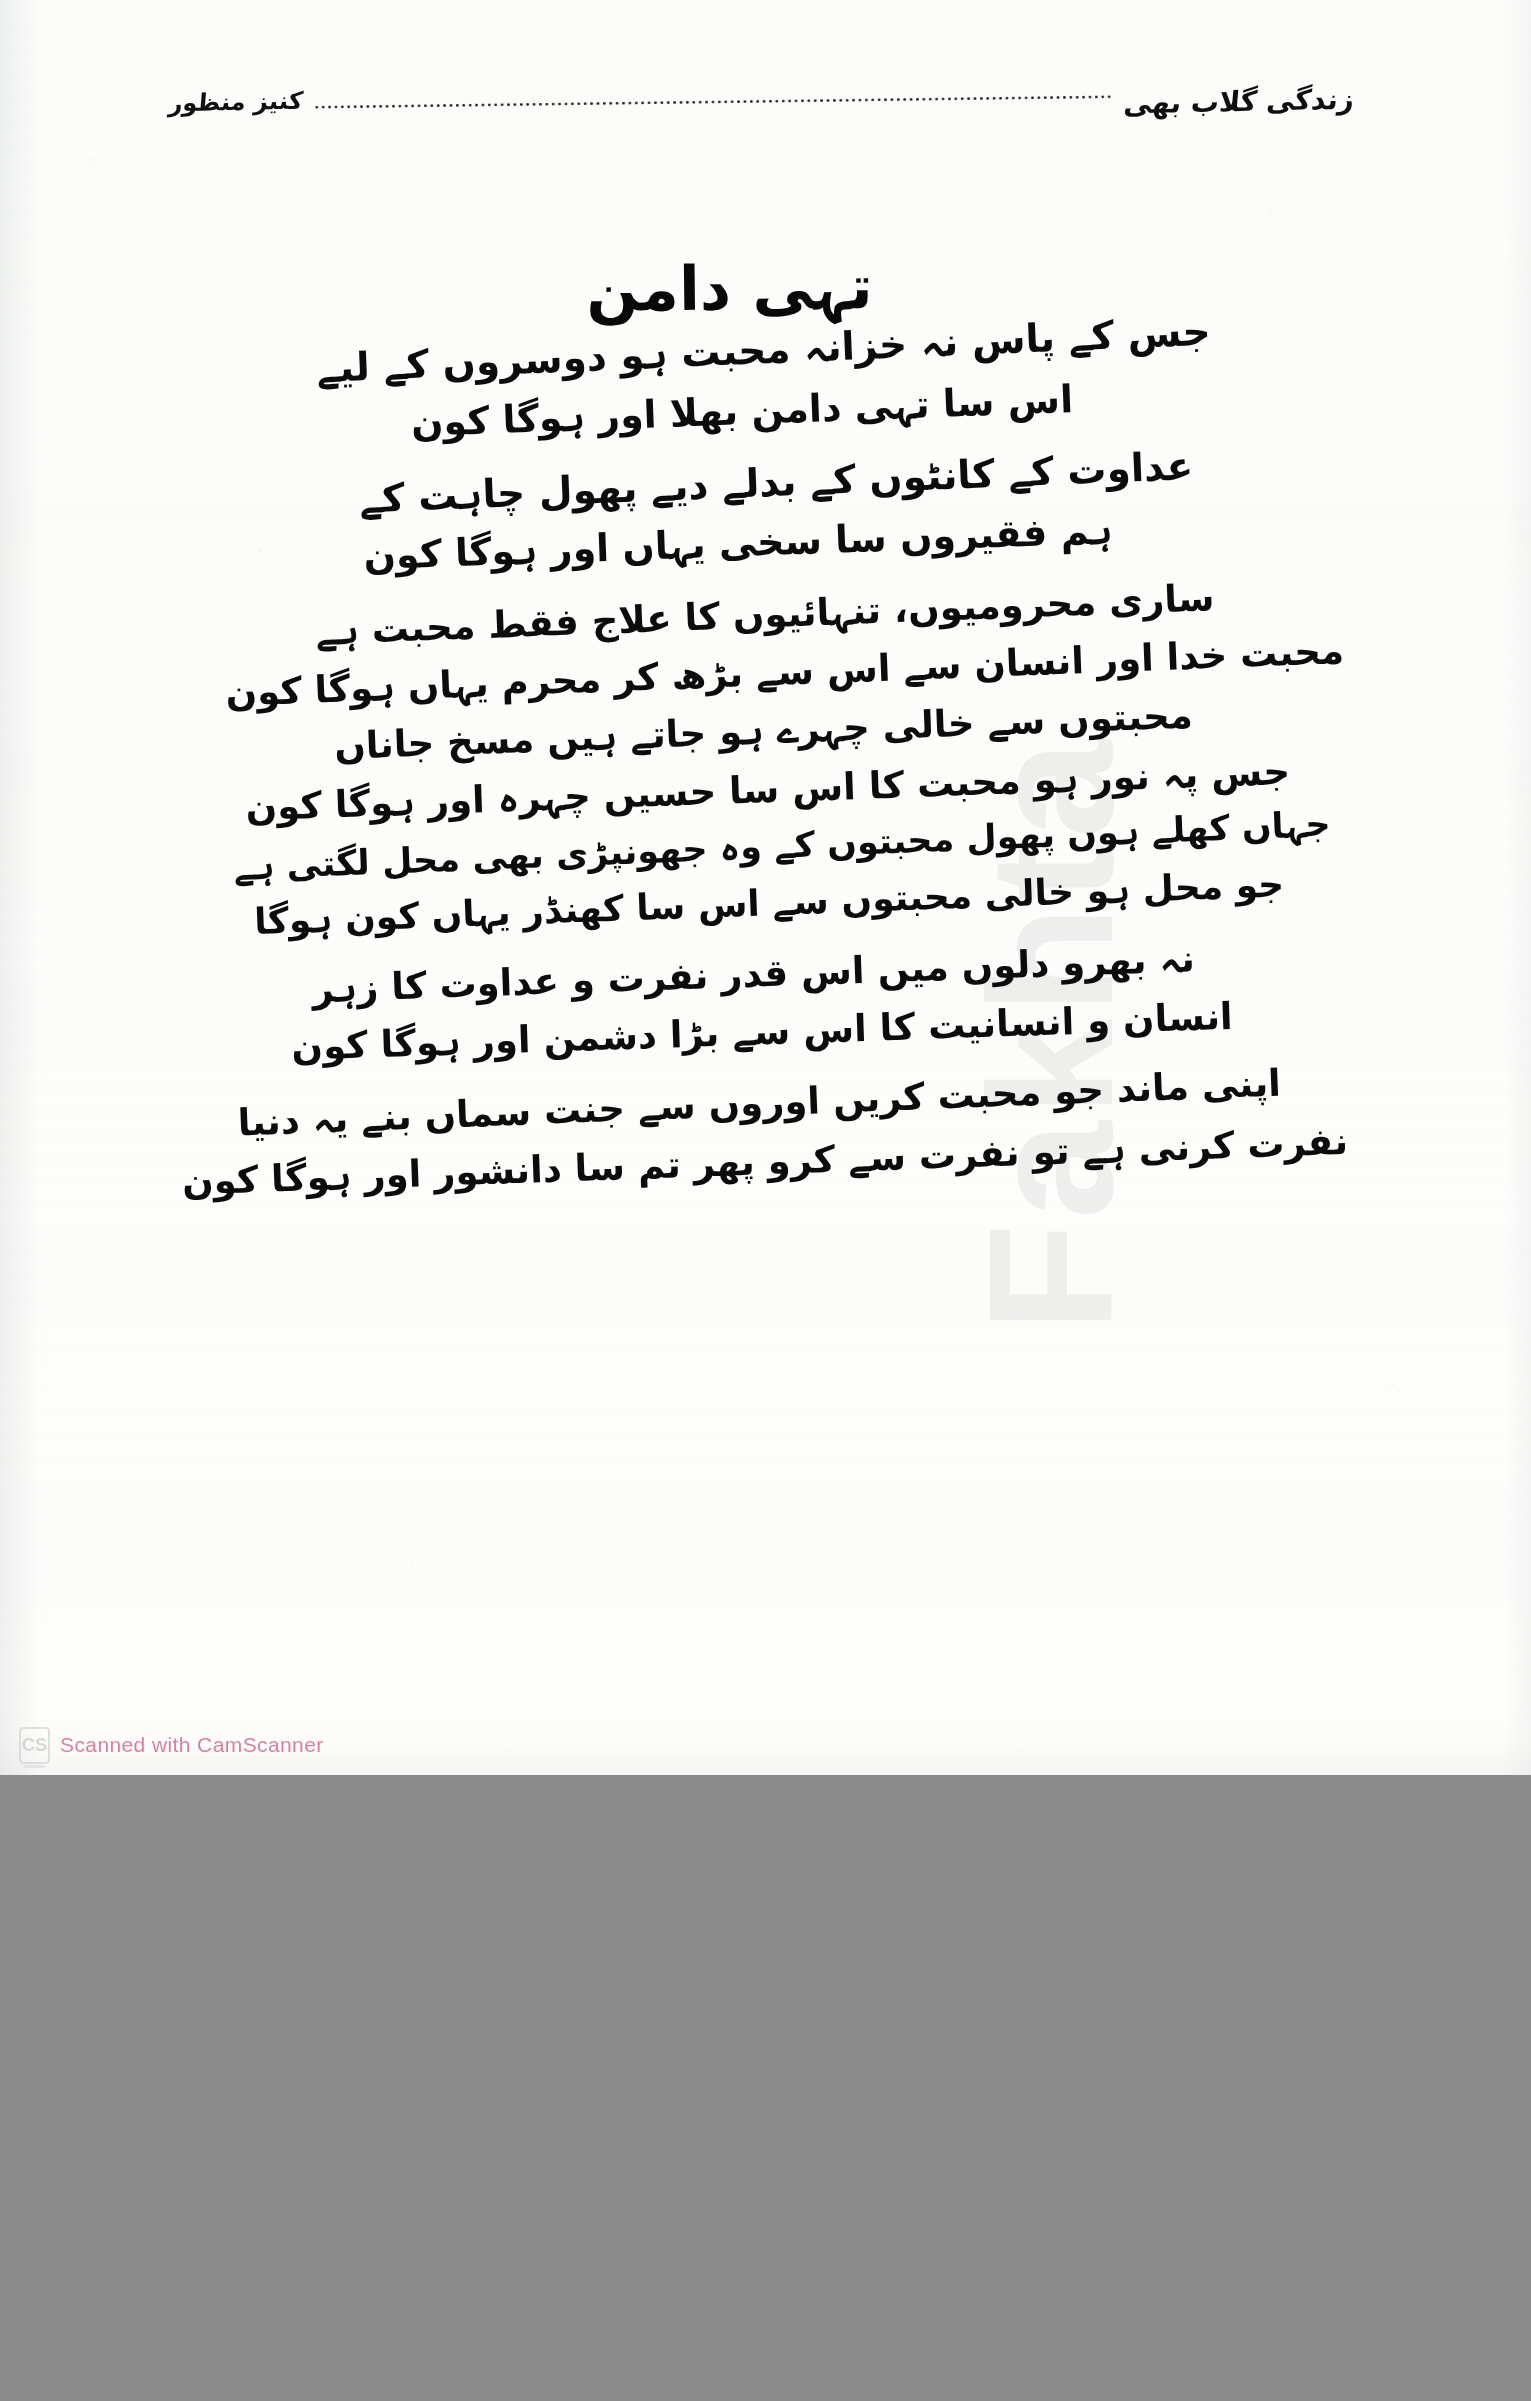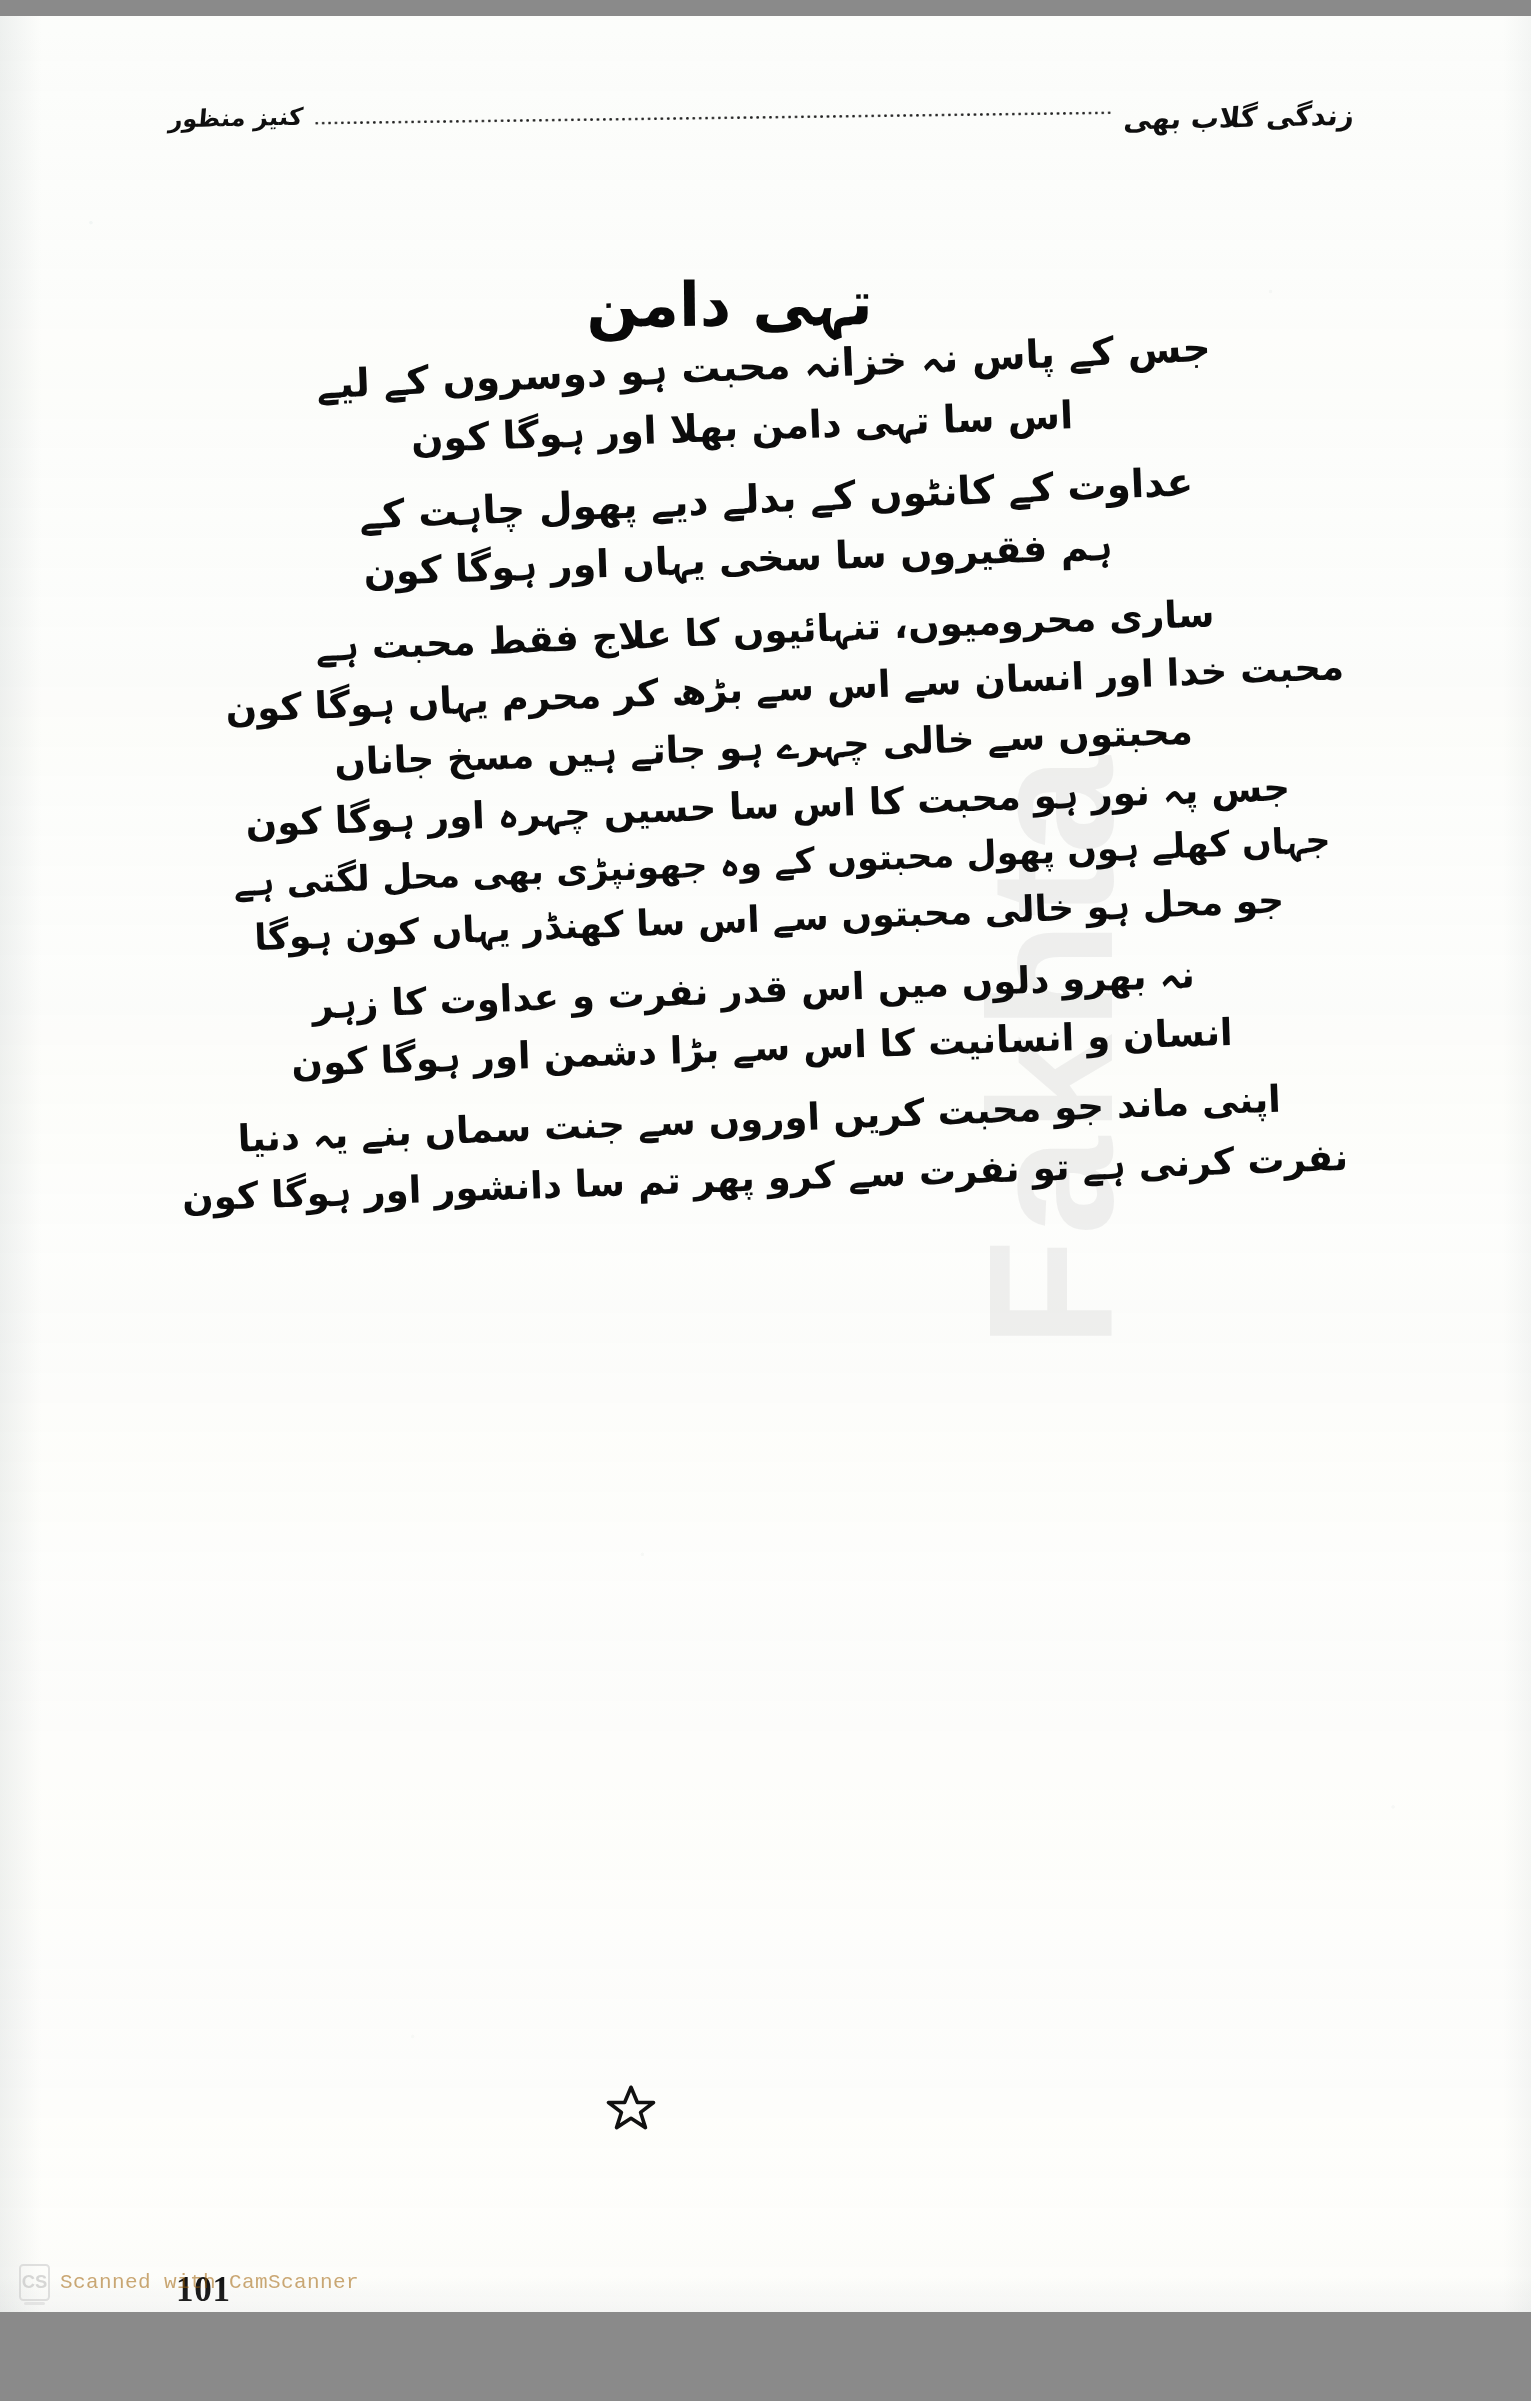--- a/index.html
+++ b/index.html
@@ -7,22 +7,22 @@
     margin: 0;
     padding: 0;
     background: #8a8a8a;
   }
   body {
     font-family: "DejaVu Sans", sans-serif;
   }
   .page {
     position: relative;
     width: 1532px;
-    height: 2296px;
-    margin: 16px auto;
+    height: 1775px;
+    margin: 0 auto;
     background: #fdfdfb;
     overflow: hidden;
     box-sizing: border-box;
   }
   
   .scan-noise {
     position: absolute;
     inset: 0;
     pointer-events: none;
     background:
@@ -207,23 +207,23 @@
   }
   .cs-badge::after {
     content: "";
     position: absolute;
     left: 2.8px; right: 2.8px; bottom: -6.4px;
     height: 3.5px;
     border-radius: 2.1px;
     background: #d6d6d6;
   }
   .cs-text {
-    font-family: Liberation Mono, monospace;
+    font-family: Liberation Sans, sans-serif;
     font-size: 21px;
-    color: #a16207;
+    color: #be185d;
     letter-spacing: 0.4px;
   }
 </style>
 </head>
 <body>
 
 <div class="page">
 
   <div class="scan-noise"></div>
 

